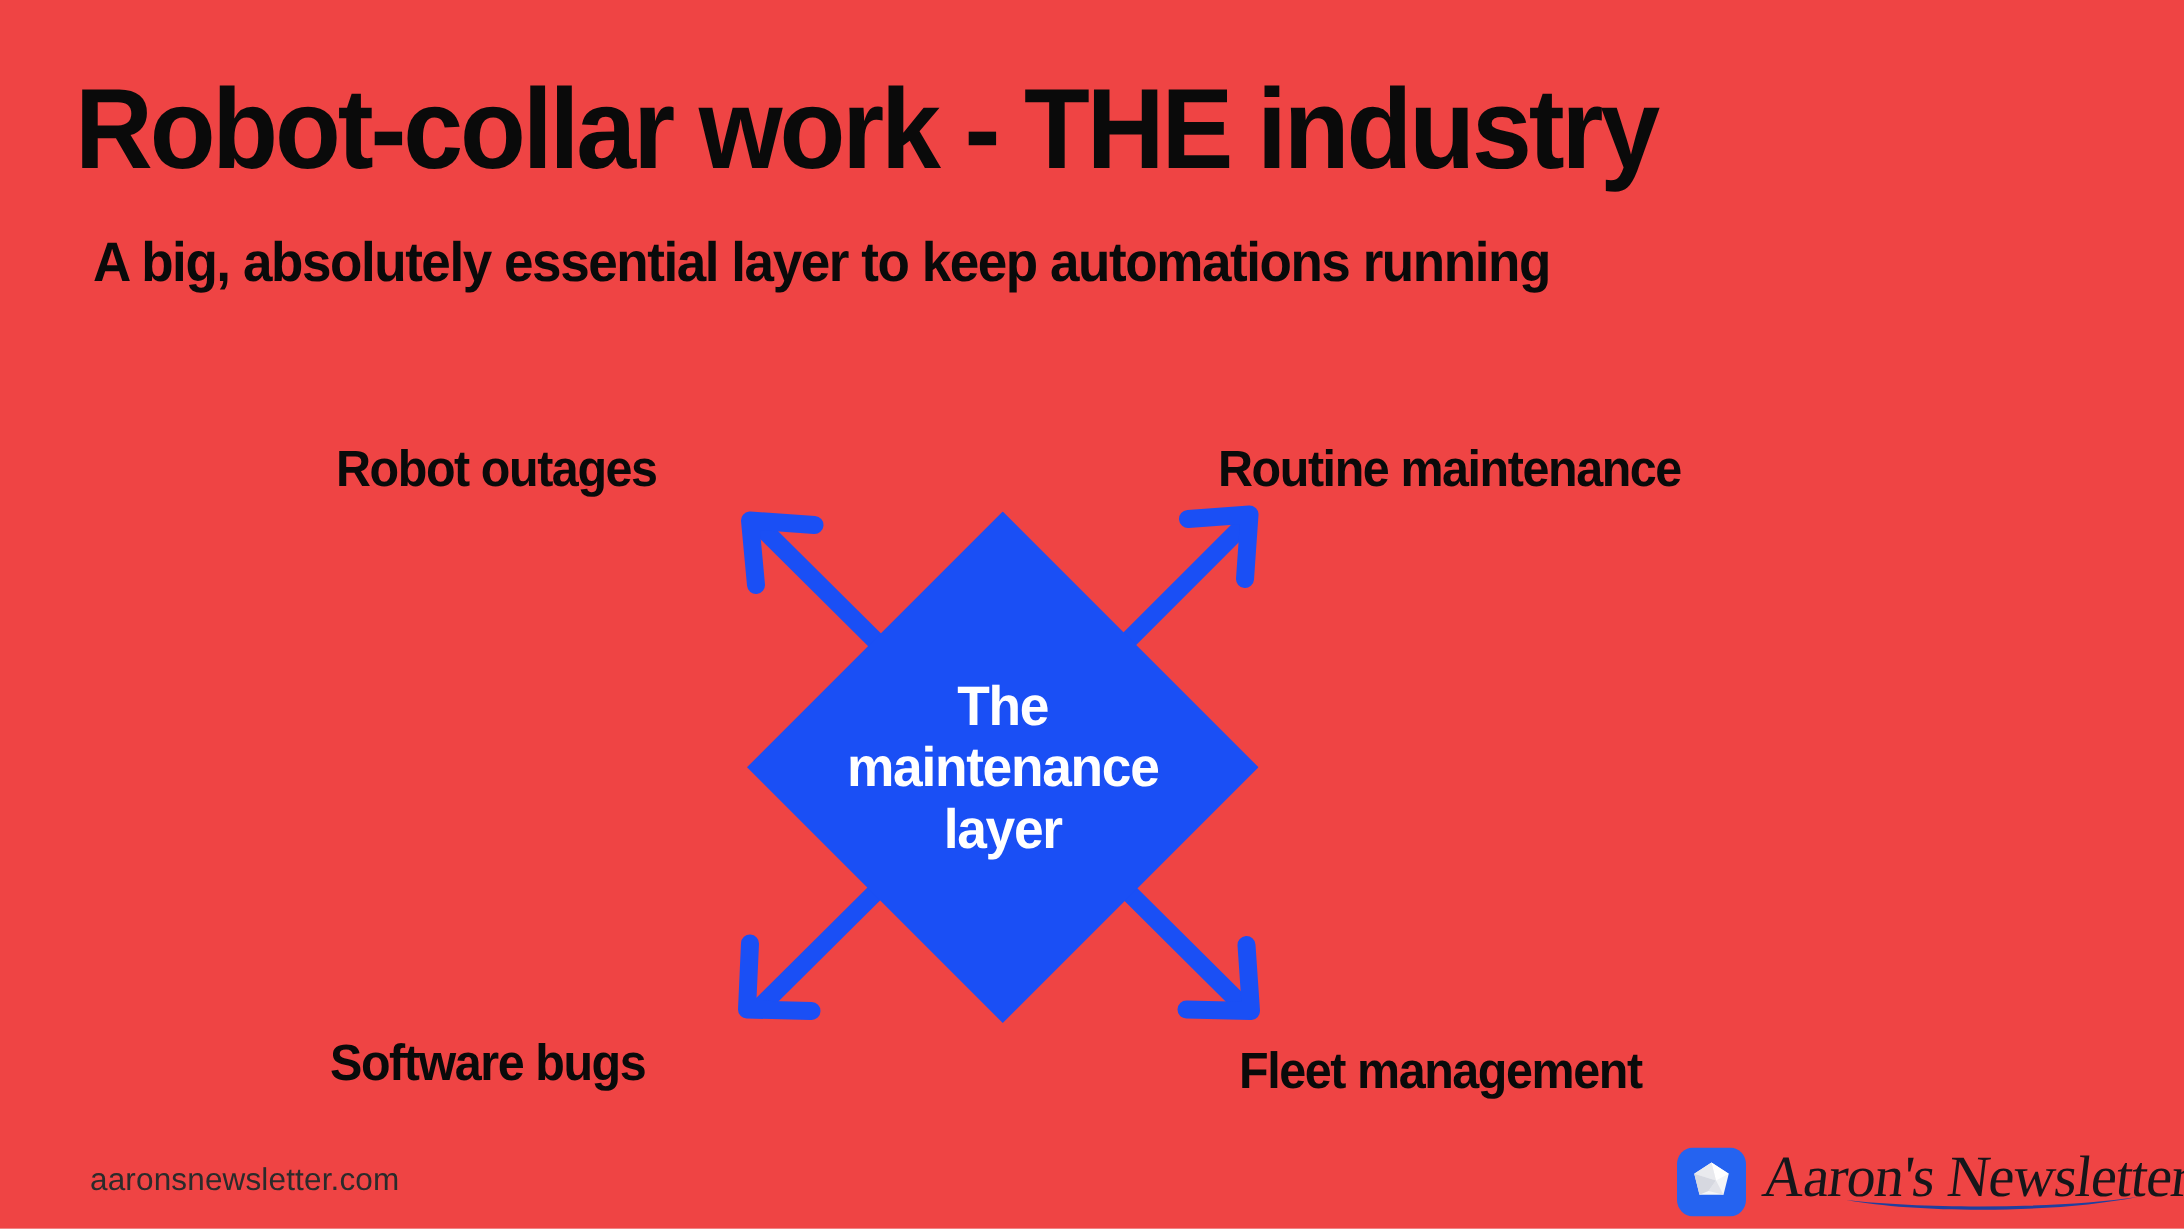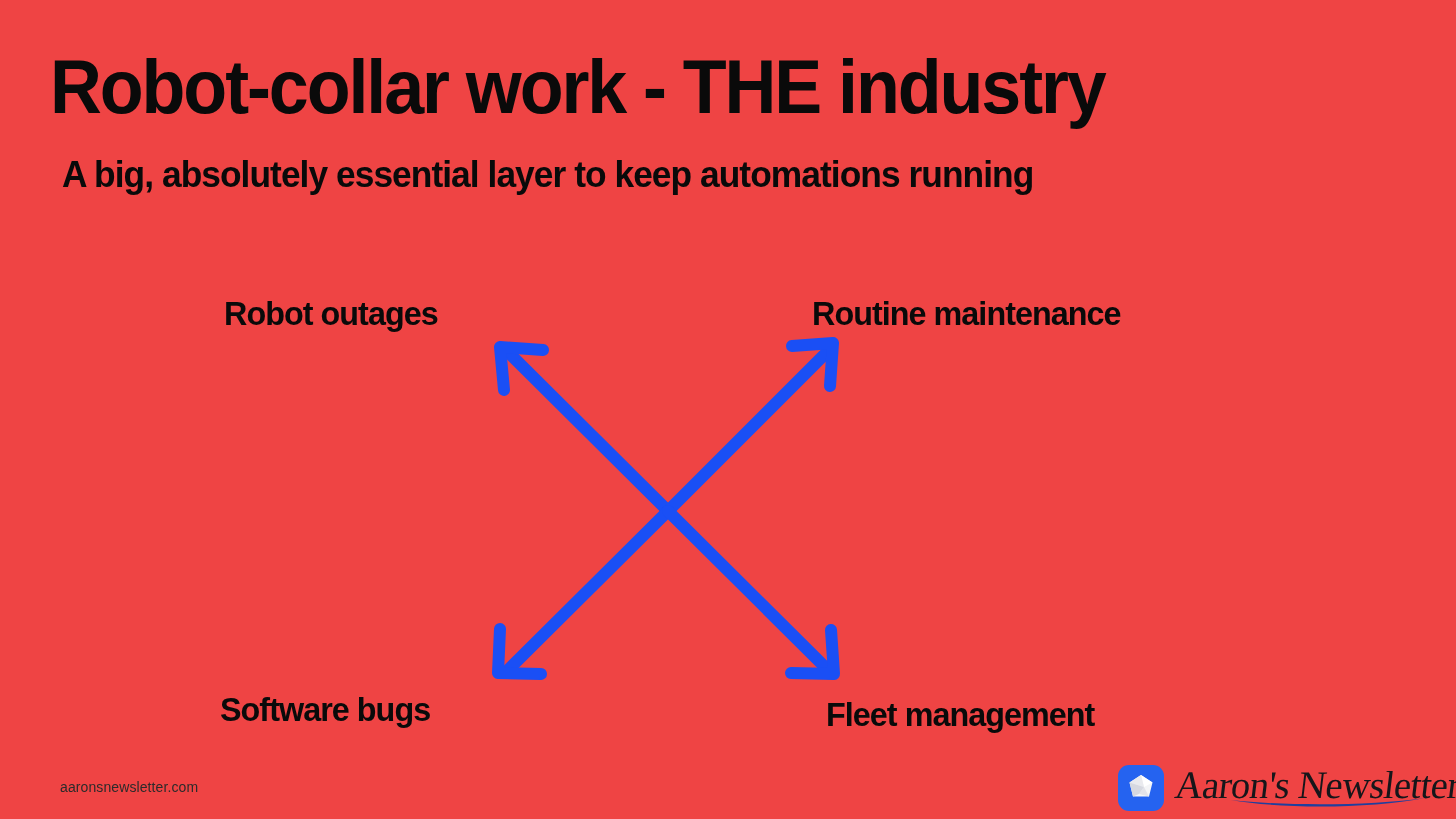--- a/index.html
+++ b/index.html
@@ -110,21 +110,21 @@
   #label-tl { left: 224px; top: 53px; transform-origin: left top; }
   #label-tr { left: 812px; top: 53px; transform-origin: left top; }
   #label-bl { left: 220px; top: 449px; transform-origin: left top; }
   #label-br { left: 826px; top: 454px; transform-origin: left top; }
 
   
   #footer-url {
     position: absolute;
     left: 60px;
     top: 775px;
-    font-size: 14px;
+    font-size: 21px;
     line-height: 24px;
     font-weight: 400;
     letter-spacing: 0.1px;
     color: #2b2b2b;
     white-space: nowrap;
   }
 
   #brand {
     position: absolute;
     left: 1118px;
@@ -196,20 +196,28 @@
           <polyline points="500,389 498,433 541,434"></polyline>
         </g>
 
         <g>
           <line x1="668" y1="271" x2="829" y2="431"></line>
           <polyline points="831,390 834,434 791,433"></polyline>
         </g>
       </g>
     </svg>
 
+    <div id="diamond">
+      <svg id="diamond-shape" viewBox="0 0 341 341">
+        <polygon points="170.5,0 341,170.5 170.5,341 0,170.5" fill="#1a4ff5"></polygon>
+      </svg>
+      <div id="diamond-label">The
+maintenance
+layer</div>
+    </div>
 
     <div class="node-label" id="label-tl">Robot outages</div>
 
     <div class="node-label" id="label-tr">Routine maintenance</div>
 
     <div class="node-label" id="label-bl">Software bugs</div>
 
     <div class="node-label" id="label-br">Fleet management</div>
 
   </div>

